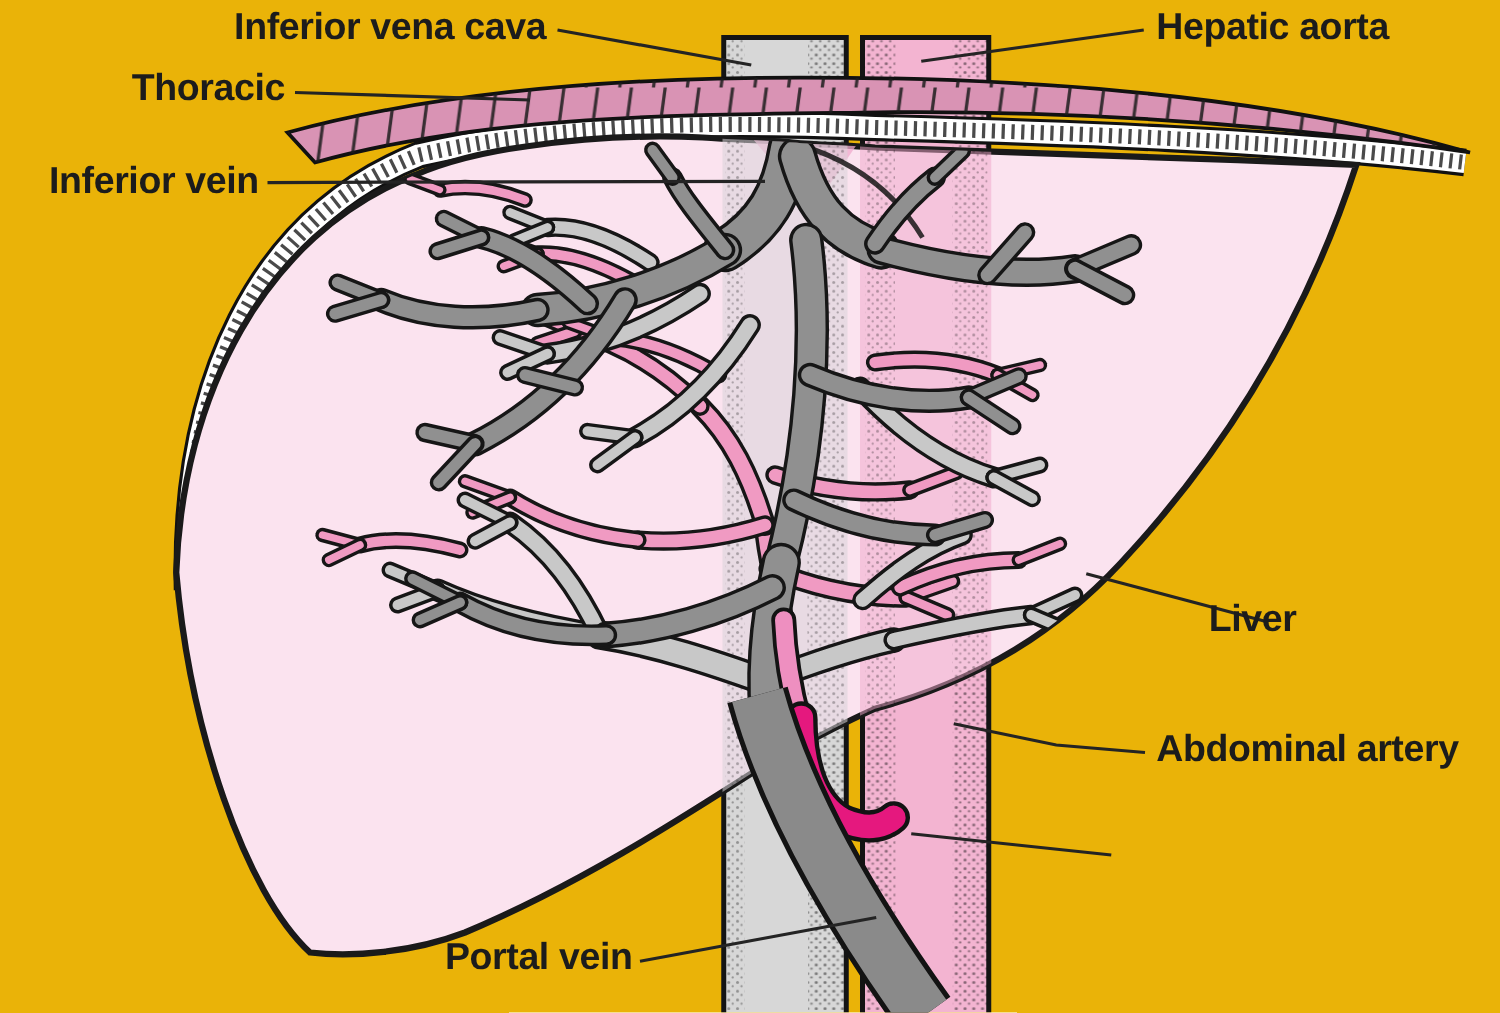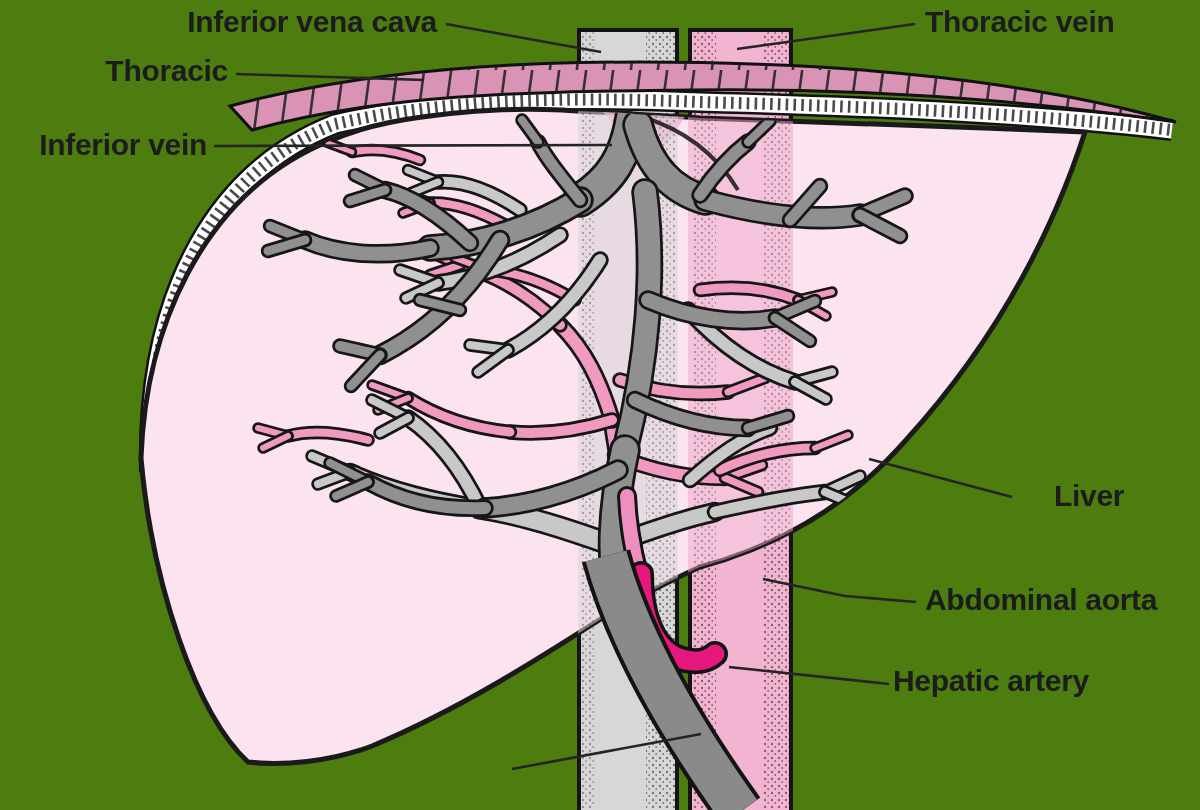--- a/index.html
+++ b/index.html
@@ -1,25 +1,25 @@
 <!DOCTYPE html>
 <html style="--c-liver: #fbe3ef; --c-diaphragm: #d993b4; --c-aorta: #f3b4d1; --c-ivc: #d7d7d7; --c-vein_gray: #909090; --c-portal_gray: #8a8a8a; --c-portal_branches: #c8c8c8; --c-artery_magenta: #e5187e; --c-artery_pink: #ee8fc0; --c-artery_branches: #f09ac2; --c-outline: #1a1a1a;"><head>
 <meta charset="utf-8">
 <style>
   html,body{margin:0;padding:0;background:#fff;}
   #stage{position:relative;width:1200px;height:810px;overflow:hidden;
-         font-family:"Liberation Sans", sans-serif;background:#4d7c0f;}
+         font-family:"Liberation Sans", sans-serif;background:#eab308;}
   #art{position:absolute;inset:0;}
   .label{position:absolute;font-size:30px;font-weight:600;color:#1c1c1c;
          white-space:nowrap;line-height:1.05;letter-spacing:-0.3px;}
   #lbl-ivc{right:763px;top:6px}
   #lbl-ta{left:925px;top:6px}
   #lbl-dia{right:972px;top:55px}
   #lbl-hv{right:993px;top:129px}
-  #lbl-liver{left:1054px;top:480px}
+  #lbl-liver{left:967px;top:480px}
   #lbl-aa{left:925px;top:584px}
   #lbl-ha{left:893px;top:665px}
   #lbl-pv{right:694px;top:750px}
   .leader{stroke:#242424;stroke-width:2.6;fill:none;}
 </style>
 </head>
 <body>
 
 <div id="stage">
 
@@ -268,20 +268,20 @@
     <line class="leader" x1="236" y1="74" x2="424" y2="80"></line>
     <line class="leader" x1="214" y1="146" x2="612" y2="145"></line>
     <line class="leader" x1="869" y1="459" x2="1012" y2="497"></line>
     <polyline class="leader" points="763,579 845,596 916,602"></polyline>
     <line class="leader" x1="729" y1="667" x2="889" y2="684"></line>
     <line class="leader" x1="512" y1="769" x2="701" y2="734"></line>
   </g>
 </svg>
 
 <div class="label" id="lbl-ivc">Inferior vena cava</div>
-<div class="label" id="lbl-ta">Thoracic vein</div>
+<div class="label" id="lbl-ta">Hepatic aorta</div>
 <div class="label" id="lbl-dia">Thoracic</div>
 <div class="label" id="lbl-hv">Inferior vein</div>
 <div class="label" id="lbl-liver">Liver</div>
-<div class="label" id="lbl-aa">Abdominal aorta</div>
-<div class="label" id="lbl-ha">Hepatic artery</div>
+<div class="label" id="lbl-aa">Abdominal artery</div>
+<div class="label" id="lbl-pv">Portal vein</div>
 
 </div>
 
 </body></html>

